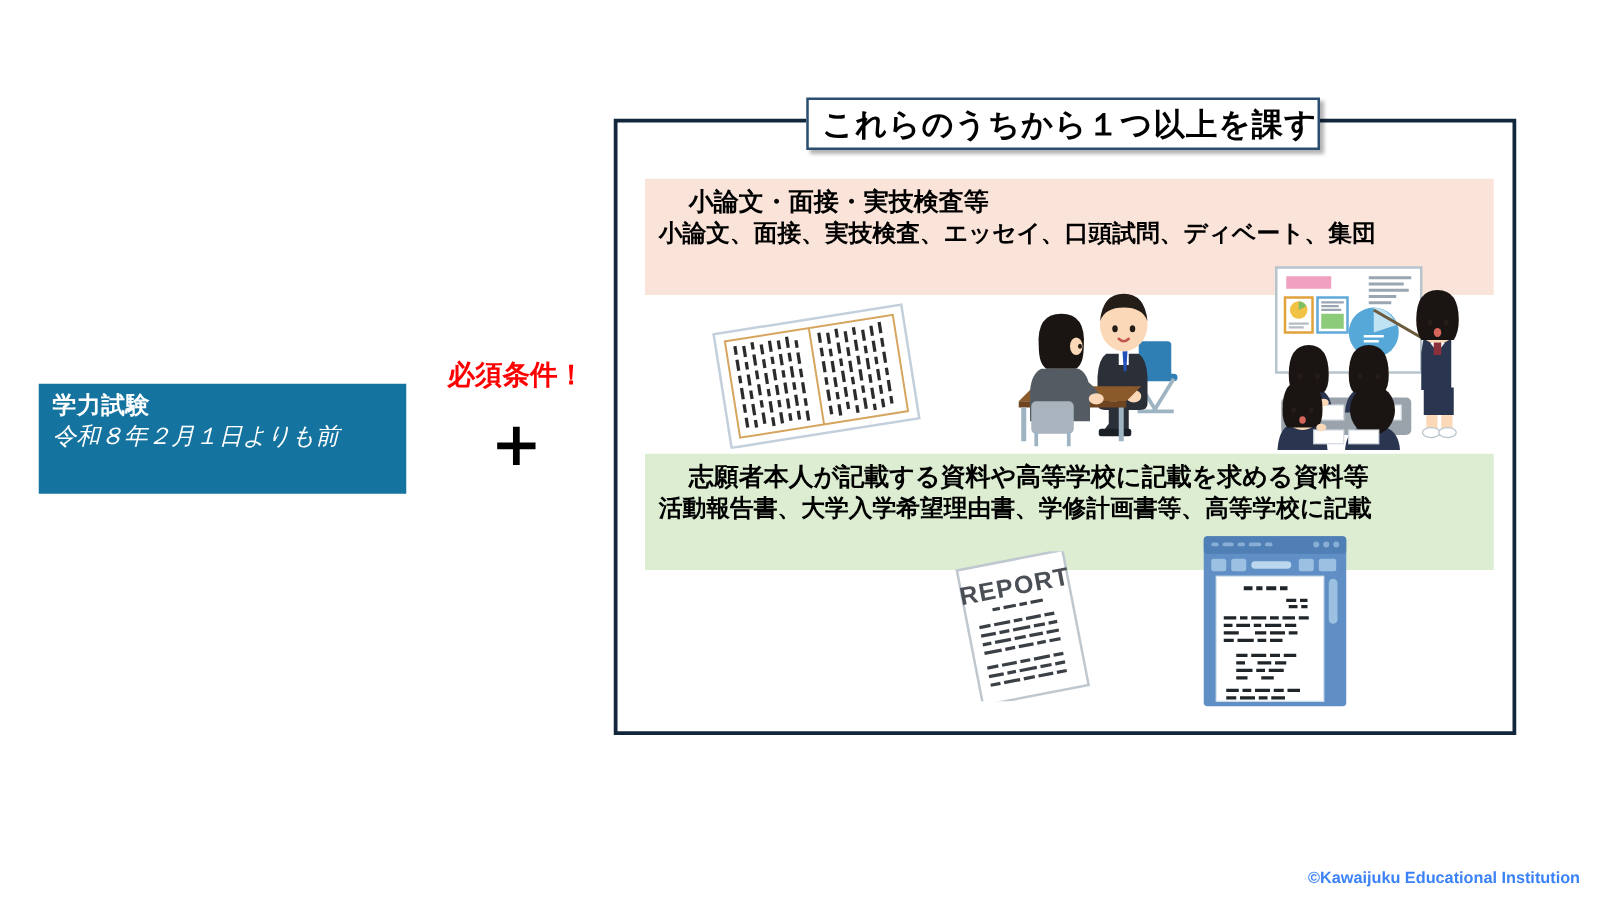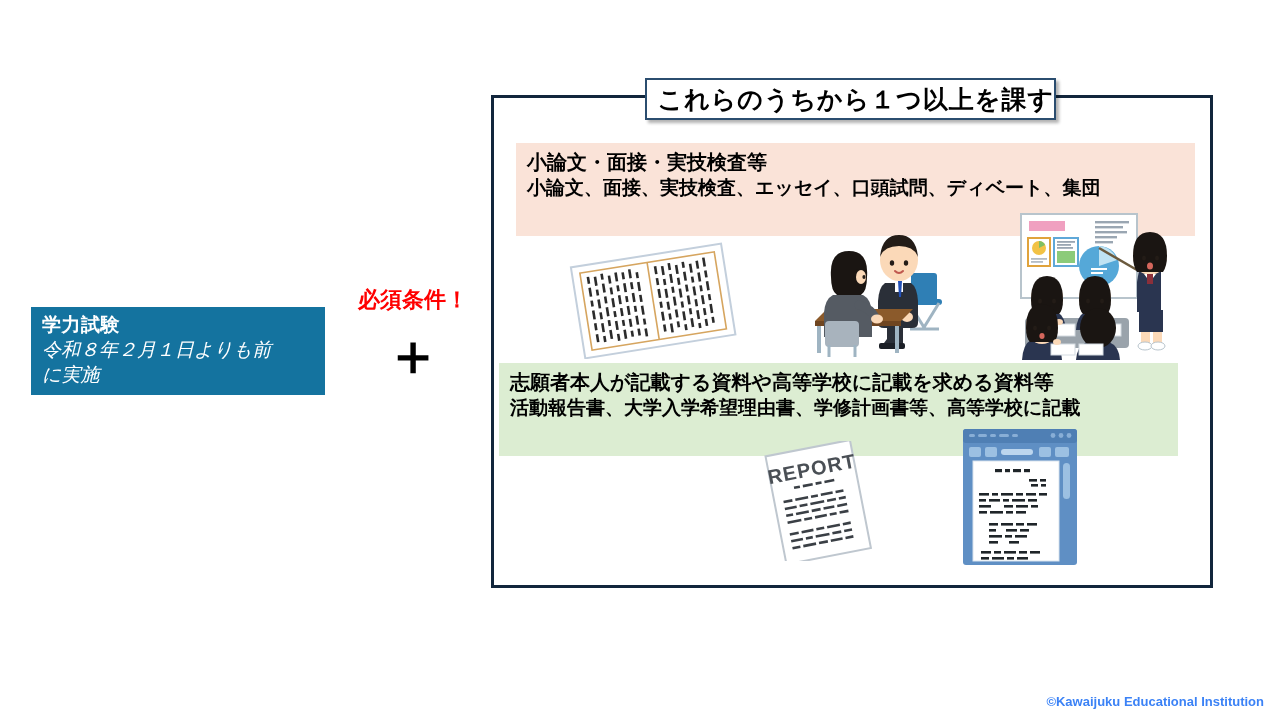--- a/index.html
+++ b/index.html
@@ -128,20 +128,21 @@
     top: 360px;
     height: 93px;
     background: #dcedd2;
   }
   .block-heading {
     font-size: 20px;
     font-weight: bold;
     line-height: 1.25;
     white-space: nowrap;
     letter-spacing: 0px;
+    margin-left: 24px;
   }
   .block-body {
     font-size: 19px;
     font-weight: bold;
     line-height: 1.32;
     letter-spacing: 0px;
   }
 
   
   .illus { position: absolute; }
@@ -159,34 +160,33 @@
   }
 </style>
 </head>
 <body>
 
 <div class="stage">
 
   <div class="exam-box">
     <div class="exam-title">学力試験</div>
     <div class="exam-sub">令和８年２月１日よりも前</div>
-    <div class="exam-sub">に実施</div>
   </div>
 
   <div class="required-label">必須条件！</div>
   <div class="plus-sign">＋</div>
 
   <div class="panel">
 
     <div class="block block--essay" style="left:22px; top:45px;">
       <div class="block-heading">小論文・面接・実技検査等</div>
       <div class="block-body">小論文、面接、実技検査、エッセイ、口頭試問、ディベート、集団</div>
     </div>
 
-    <div class="block block--documents" style="left:5px; top:265px;">
+    <div class="block block--documents" style="left:22px; top:265px;">
       <div class="block-heading">志願者本人が記載する資料や高等学校に記載を求める資料等</div>
       <div class="block-body">活動報告書、大学入学希望理由書、学修計画書等、高等学校に記載</div>
     </div>
 
     <div class="illus" style="left:69px; top:143px; width:180px; height:118px;">
       <svg viewBox="0 0 180 118" width="180" height="118">
         <g transform="rotate(-9 90 59)">
           <rect x="14" y="14" width="152" height="92" fill="#ffffff" stroke="#c3cfdc" stroke-width="2"></rect>
           <rect x="22" y="21" width="136" height="78" fill="none" stroke="#d6a55f" stroke-width="1.6"></rect>
           <line x1="90" y1="21" x2="90" y2="99" stroke="#d6a55f" stroke-width="1.6"></line>

